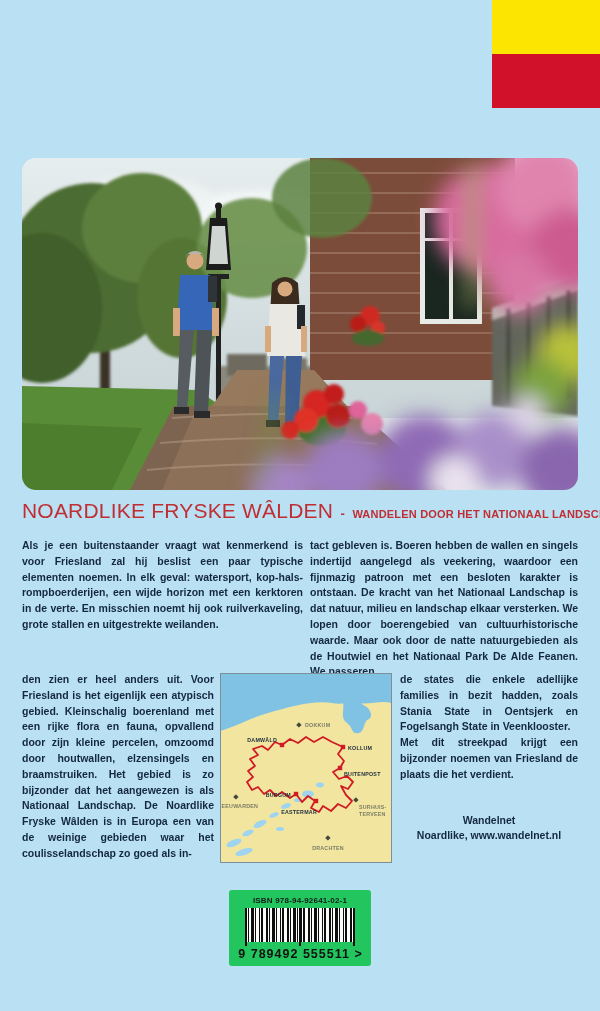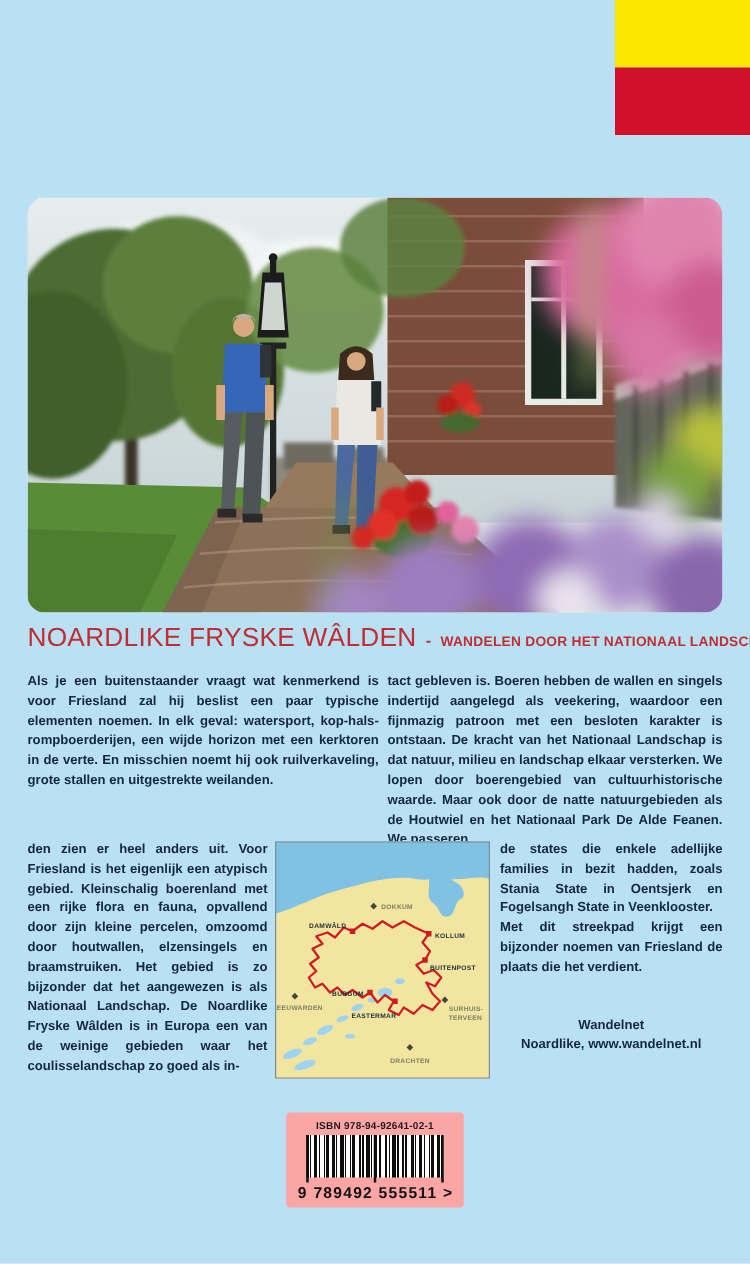--- a/index.html
+++ b/index.html
@@ -44,21 +44,21 @@
   .credit p{margin:0;text-align:center;}
   
   .map{position:absolute;left:220px;top:673px;width:172px;height:190px;}
   .map svg{display:block;}
   .map text{font-family:"Liberation Sans",sans-serif;font-weight:700;font-size:5.3px;letter-spacing:.25px;}
   .map .on-route{fill:#1c2b3a;}
   .map .off-route{fill:#7c7d66;}
   
   .isbn-box{
     position:absolute;left:229px;top:890px;width:142px;height:76px;
-    background:#fca5a5;border-radius:3px;
+    background:#22c55e;border-radius:3px;
     display:flex;flex-direction:column;align-items:center;
   }
   .isbn-label{font-size:8px;font-weight:700;color:#1a1a1a;margin-top:6px;letter-spacing:.2px;}
   .bars-wrap{position:relative;width:114px;height:38px;margin-top:3px;}
   .bars{
     position:absolute;left:2px;top:0;width:110px;height:34px;
     background:repeating-linear-gradient(90deg,
       #0d0d0d 0 2px,#fcfcfa 2px 3px,
       #0d0d0d 3px 4px,#fcfcfa 4px 6px,
       #0d0d0d 6px 9px,#fcfcfa 9px 10px,

